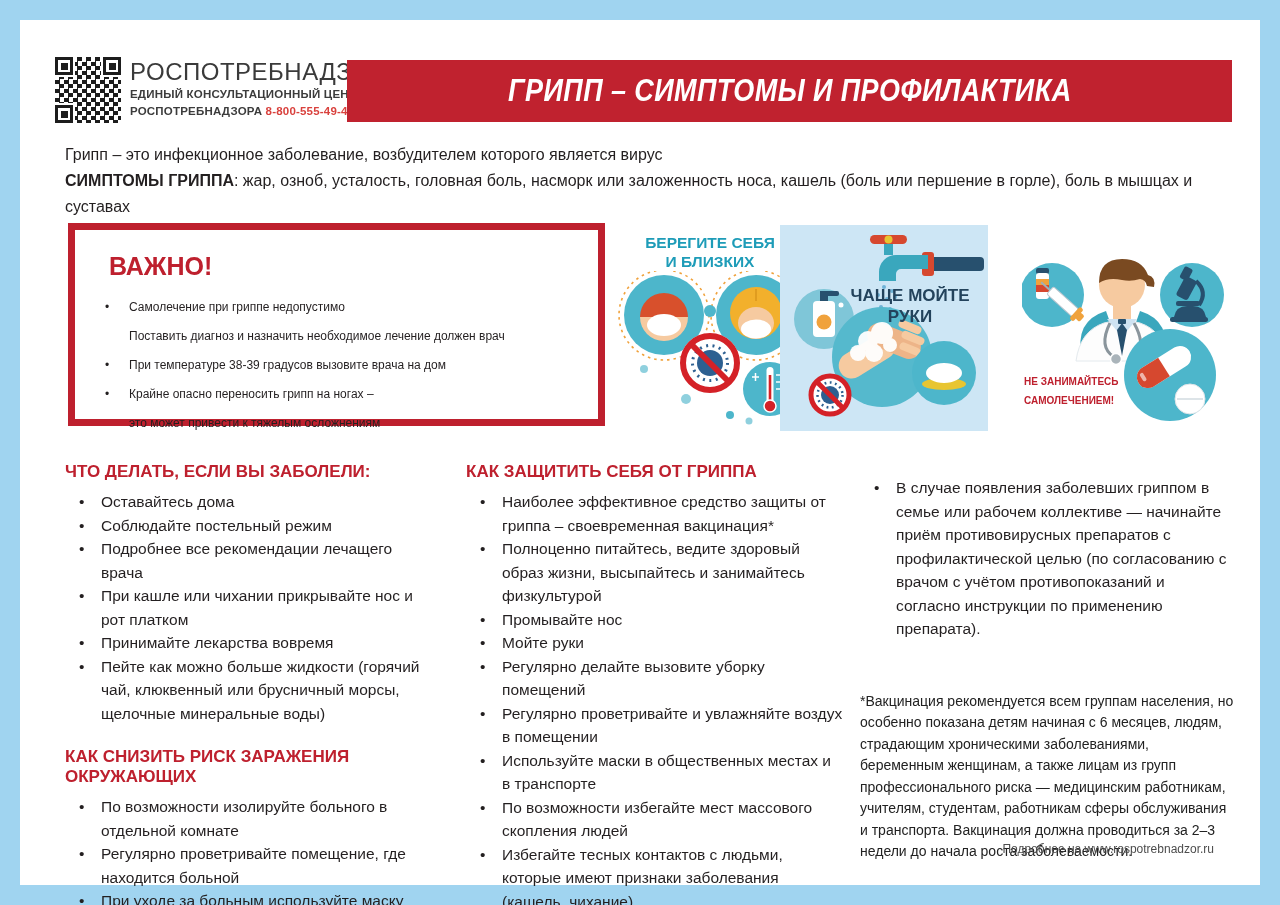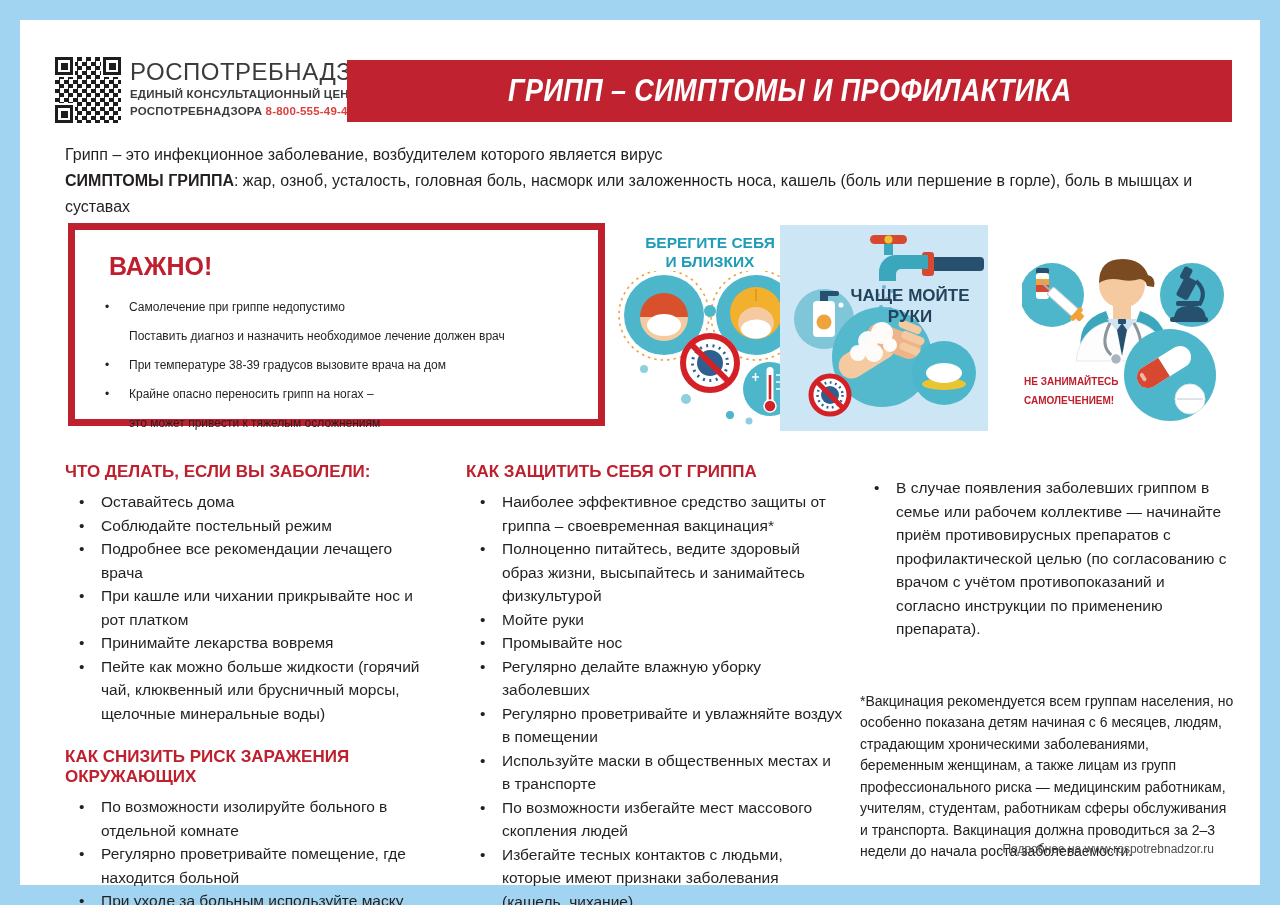--- a/index.html
+++ b/index.html
@@ -279,23 +279,23 @@
           <li>Регулярно проветривайте помещение, где находится больной</li>
           <li>При уходе за больным используйте маску</li>
         </ul>
     </div>
 
     <div class="col col2">
       <div class="sec-h">КАК ЗАЩИТИТЬ СЕБЯ ОТ ГРИППА</div>
       <ul class="clist">
           <li>Наиболее эффективное средство защиты от гриппа – своевременная вакцинация*</li>
           <li>Полноценно питайтесь, ведите здоровый образ жизни, высыпайтесь и занимайтесь физкультурой</li>
+          <li>Промывайте нос</li>
           <li>Мойте руки</li>
-          <li>Промывайте нос</li>
-          <li>Регулярно делайте влажную уборку заболевших</li>
+          <li>Регулярно делайте вызовите уборку помещений</li>
           <li>Регулярно проветривайте и увлажняйте воздух в помещении</li>
           <li>Используйте маски в общественных местах и в транспорте</li>
           <li>По возможности избегайте мест массового скопления людей</li>
           <li>Избегайте тесных контактов с людьми, которые имеют признаки заболевания (кашель, чихание)</li>
         </ul>
     </div>
 
     <div class="col col3">
       <ul class="clist">
           <li>В случае появления заболевших гриппом в семье или рабочем коллективе — начинайте приём противовирусных препаратов с профилактической целью (по согласованию с врачом с учётом противопоказаний и согласно инструкции по применению препарата).</li>

